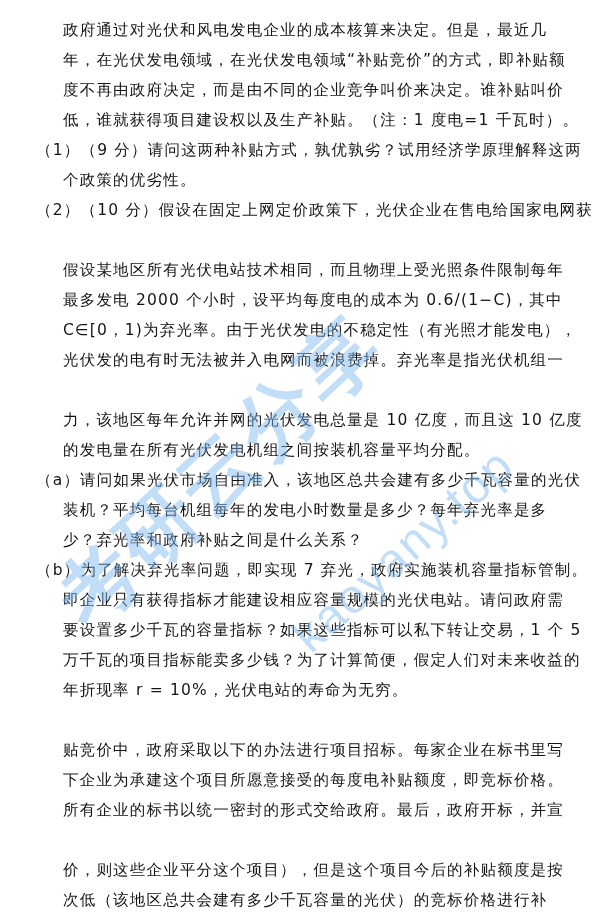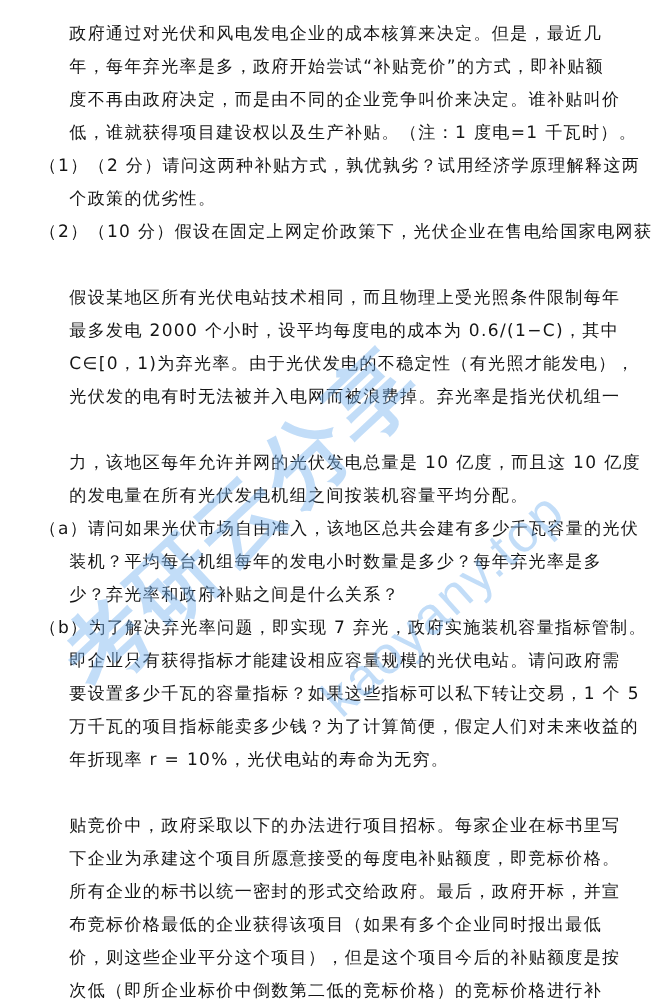--- a/index.html
+++ b/index.html
@@ -56,25 +56,25 @@
       letter-spacing: 2px;
       transform: rotate(-42deg);
     }
   </style>
 </head>
 <body>
 
 <div class="page">
 
   <div class="line indent" style="top:20px">政府通过对光伏和风电发电企业的成本核算来决定。但是，最近几</div>
-  <div class="line indent" style="top:50px">年，每年弃光率是多，政府开始尝试“补贴竞价”的方式，即补贴额</div>
+  <div class="line indent" style="top:50px">年，在光伏发电领域，在光伏发电领域“补贴竞价”的方式，即补贴额</div>
   <div class="line indent" style="top:80px">度不再由政府决定，而是由不同的企业竞争叫价来决定。谁补贴叫价</div>
   <div class="line indent" style="top:110px">低，谁就获得项目建设权以及生产补贴。（注：1 度电=1 千瓦时）。</div>
 
-  <div class="line label-line" style="top:140px">（1）（2 分）请问这两种补贴方式，孰优孰劣？试用经济学原理解释这两</div>
+  <div class="line label-line" style="top:140px">（1）（9 分）请问这两种补贴方式，孰优孰劣？试用经济学原理解释这两</div>
   <div class="line indent" style="top:170px">个政策的优劣性。</div>
 
   <div class="line label-line" style="top:200px">（2）（10 分）假设在固定上网定价政策下，光伏企业在售电给国家电网获</div>
   <div class="line indent" style="top:260px">假设某地区所有光伏电站技术相同，而且物理上受光照条件限制每年</div>
   <div class="line indent" style="top:290px">最多发电 2000 个小时，设平均每度电的成本为 0.6/(1−C)，其中</div>
   <div class="line indent" style="top:320px">C∈[0，1)为弃光率。由于光伏发电的不稳定性（有光照才能发电），</div>
   <div class="line indent" style="top:350px">光伏发的电有时无法被并入电网而被浪费掉。弃光率是指光伏机组一</div>
   <div class="line indent" style="top:410px">力，该地区每年允许并网的光伏发电总量是 10 亿度，而且这 10 亿度</div>
   <div class="line label-line" style="top:470px">（a）请问如果光伏市场自由准入，该地区总共会建有多少千瓦容量的光伏</div>
 
@@ -84,20 +84,19 @@
 
   <div class="line label-line" style="top:560px">（b）为了解决弃光率问题，即实现 7 弃光，政府实施装机容量指标管制。</div>
   <div class="line indent" style="top:590px">即企业只有获得指标才能建设相应容量规模的光伏电站。请问政府需</div>
   <div class="line indent" style="top:620px">要设置多少千瓦的容量指标？如果这些指标可以私下转让交易，1 个 5</div>
   <div class="line indent" style="top:650px">万千瓦的项目指标能卖多少钱？为了计算简便，假定人们对未来收益的</div>
   <div class="line indent" style="top:680px">年折现率 r = 10%，光伏电站的寿命为无穷。</div>
 
   <div class="line indent" style="top:740px">贴竞价中，政府采取以下的办法进行项目招标。每家企业在标书里写</div>
   <div class="line indent" style="top:800px">所有企业的标书以统一密封的形式交给政府。最后，政府开标，并宣</div>
   <div class="line indent" style="top:770px">下企业为承建这个项目所愿意接受的每度电补贴额度，即竞标价格。</div>
-  <div class="line indent" style="top:830px">布竞标价格最低的企业获得该项目（如果有多个企业同时报出最低</div>
   <div class="line indent" style="top:860px">价，则这些企业平分这个项目），但是这个项目今后的补贴额度是按</div>
-  <div class="line indent" style="top:890px">次低（即所企业标价中倒数第二低的竞标价格）的竞标价格进行补</div>
+  <div class="line indent" style="top:890px">次低（该地区总共会建有多少千瓦容量的光伏）的竞标价格进行补</div>
 
   <div class="watermark wm-cn">考研云分享</div>
   <div class="watermark wm-url">kaoyany.top</div>
 
 </div>
 
 </body></html>

